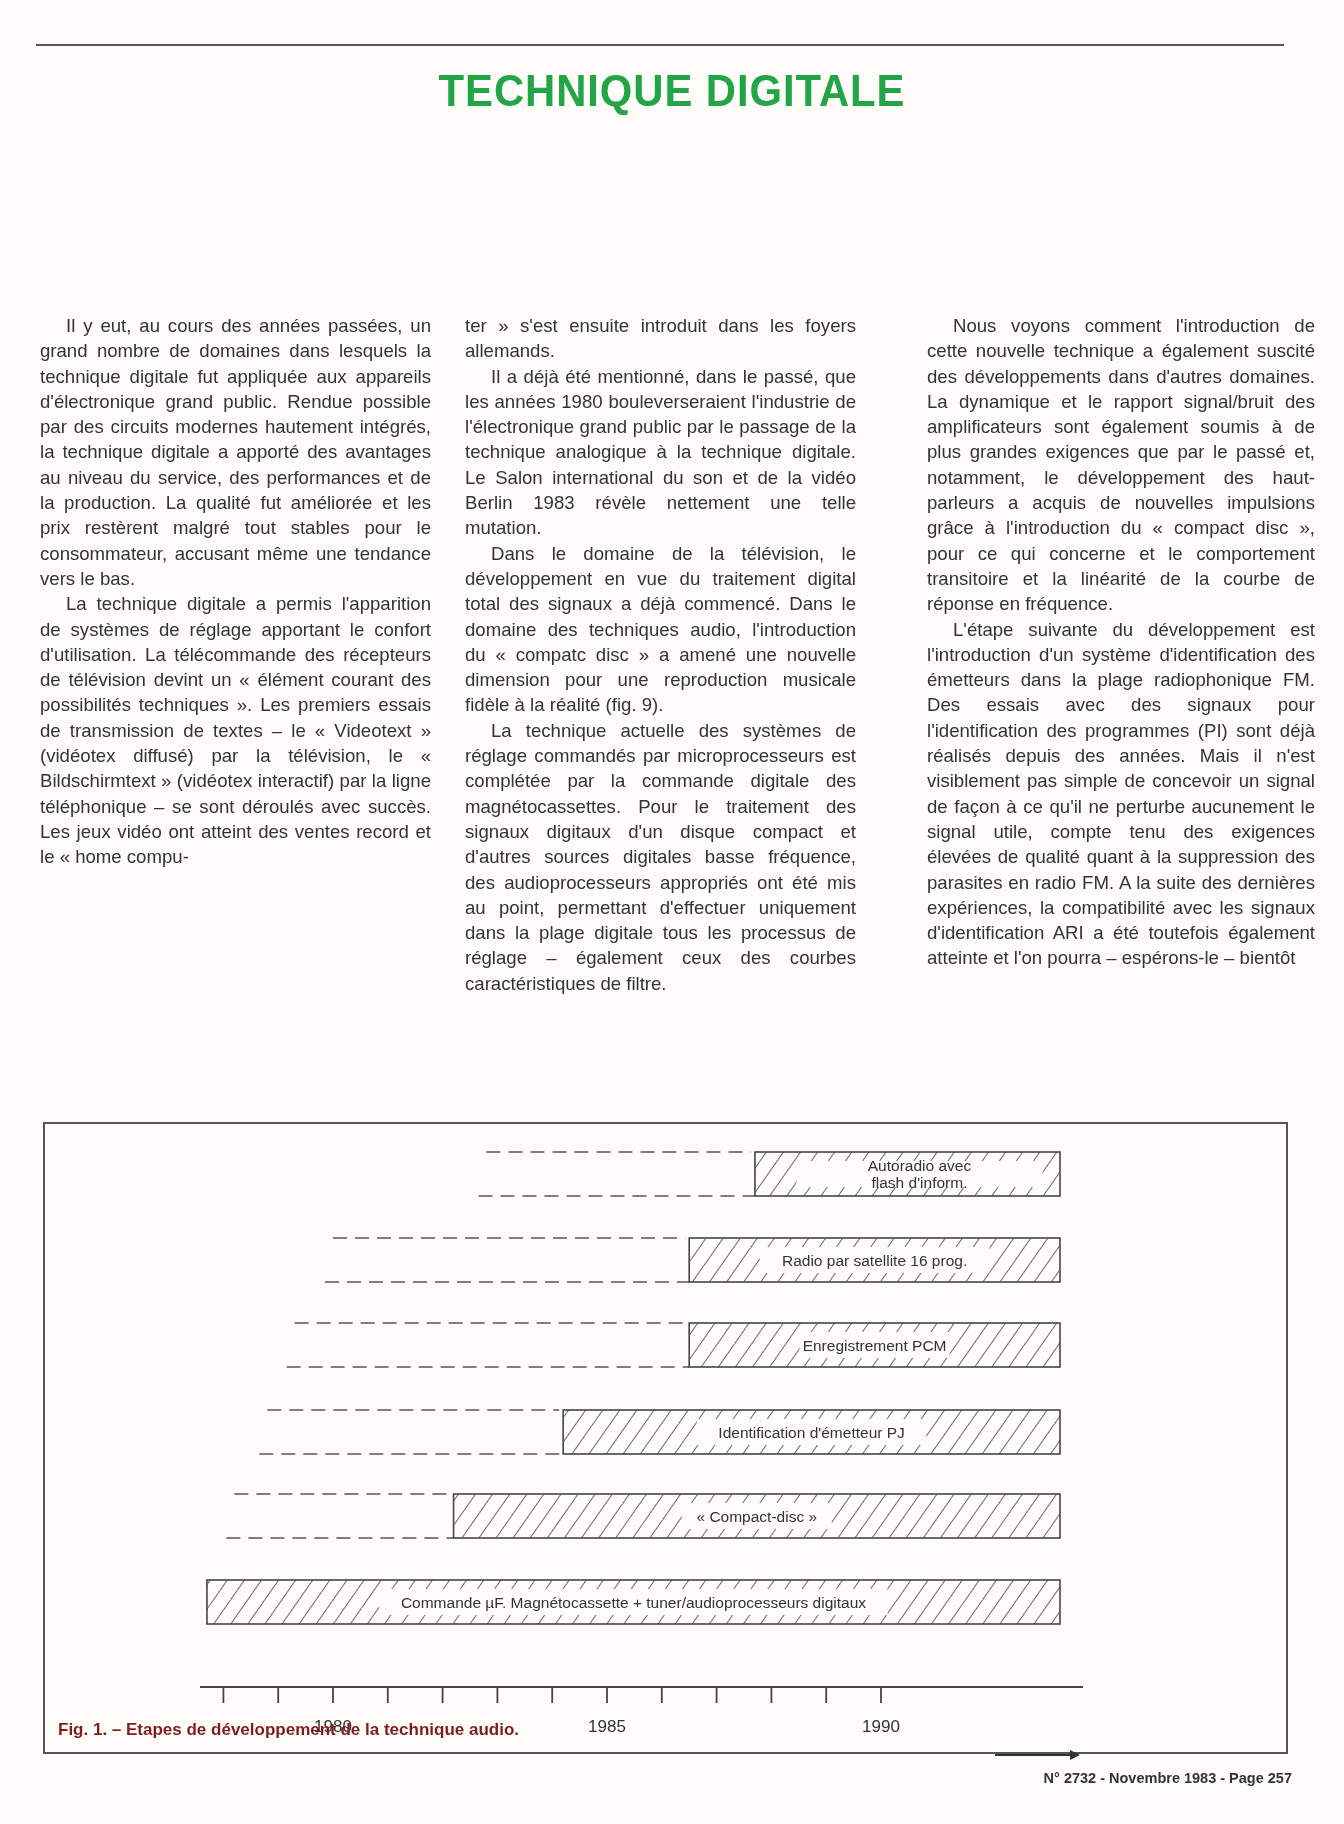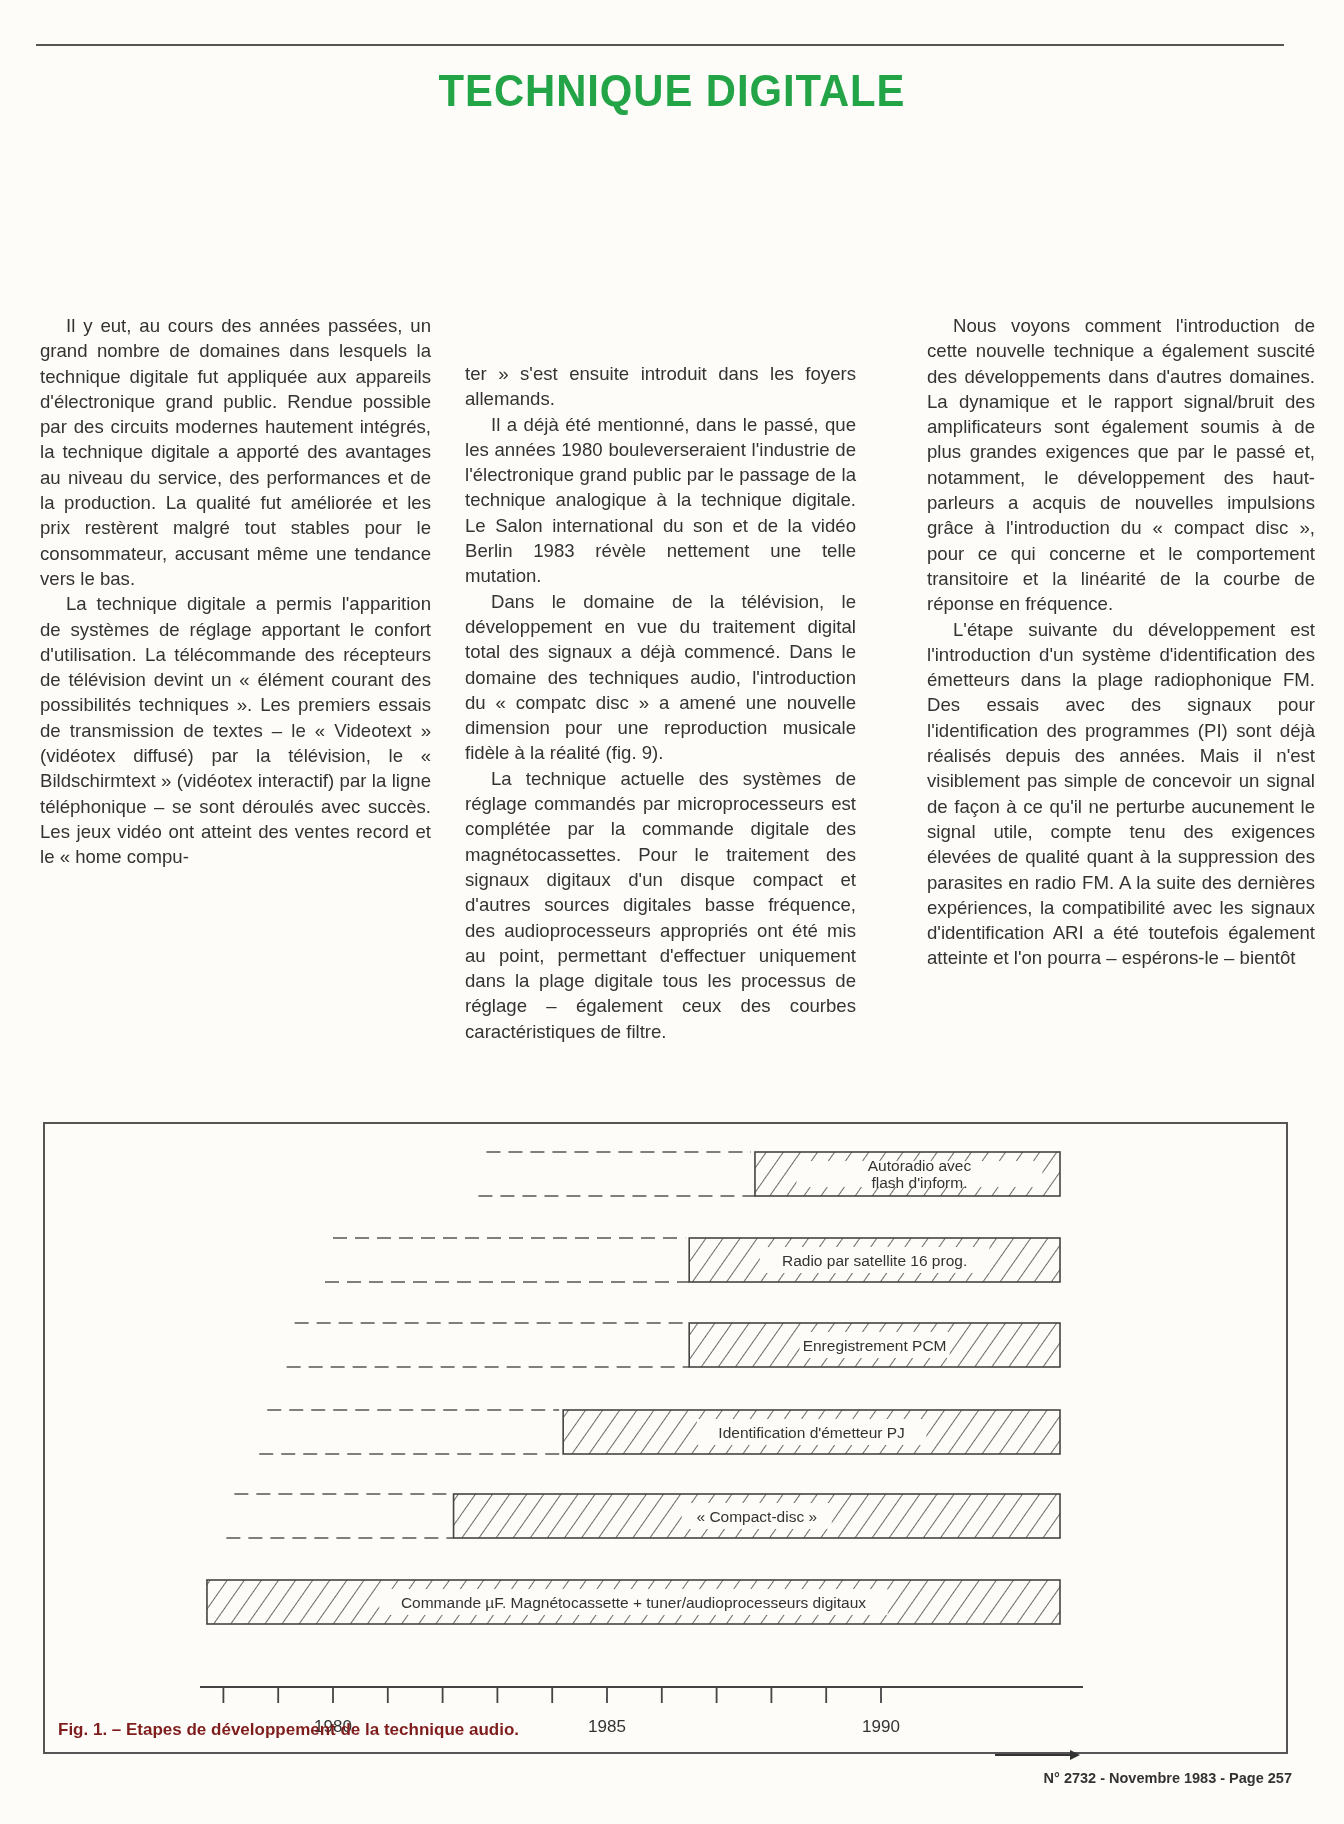--- a/index.html
+++ b/index.html
@@ -13,21 +13,21 @@
   .page-title {
     position: absolute; left: 0; top: 66px; width: 1344px; text-align: center;
     color: #22a447; font-weight: bold; font-size: 44px; letter-spacing: 1px;
     transform: scaleX(0.95);
   }
   .col {
     position: absolute; top: 313px; font-size: 18.6px; line-height: 25.3px;
     text-align: justify; color: #333;
   }
   .col p { margin: 0; text-indent: 26px; }
-  .col p.noindent { text-indent: 0; margin-top: 48px; }
+  .col p.noindent { text-indent: 0; }
   #col1 { left: 40px; width: 391px; top: 313px; }
   #col2 { left: 465px; width: 391px; top: 313px; }
   #col3 { left: 927px; width: 388px; top: 313px; }
   .article-heading {
     font-weight: bold; font-size: 25.5px; line-height: 33px; color: #2a2a2a;
     margin: 0 0 38px 0; text-align: left;
   }
   .fig-box {
     position: absolute; left: 43px; top: 1122px; width: 1245px; height: 632px;
     border: 2px solid #555; box-sizing: border-box;

